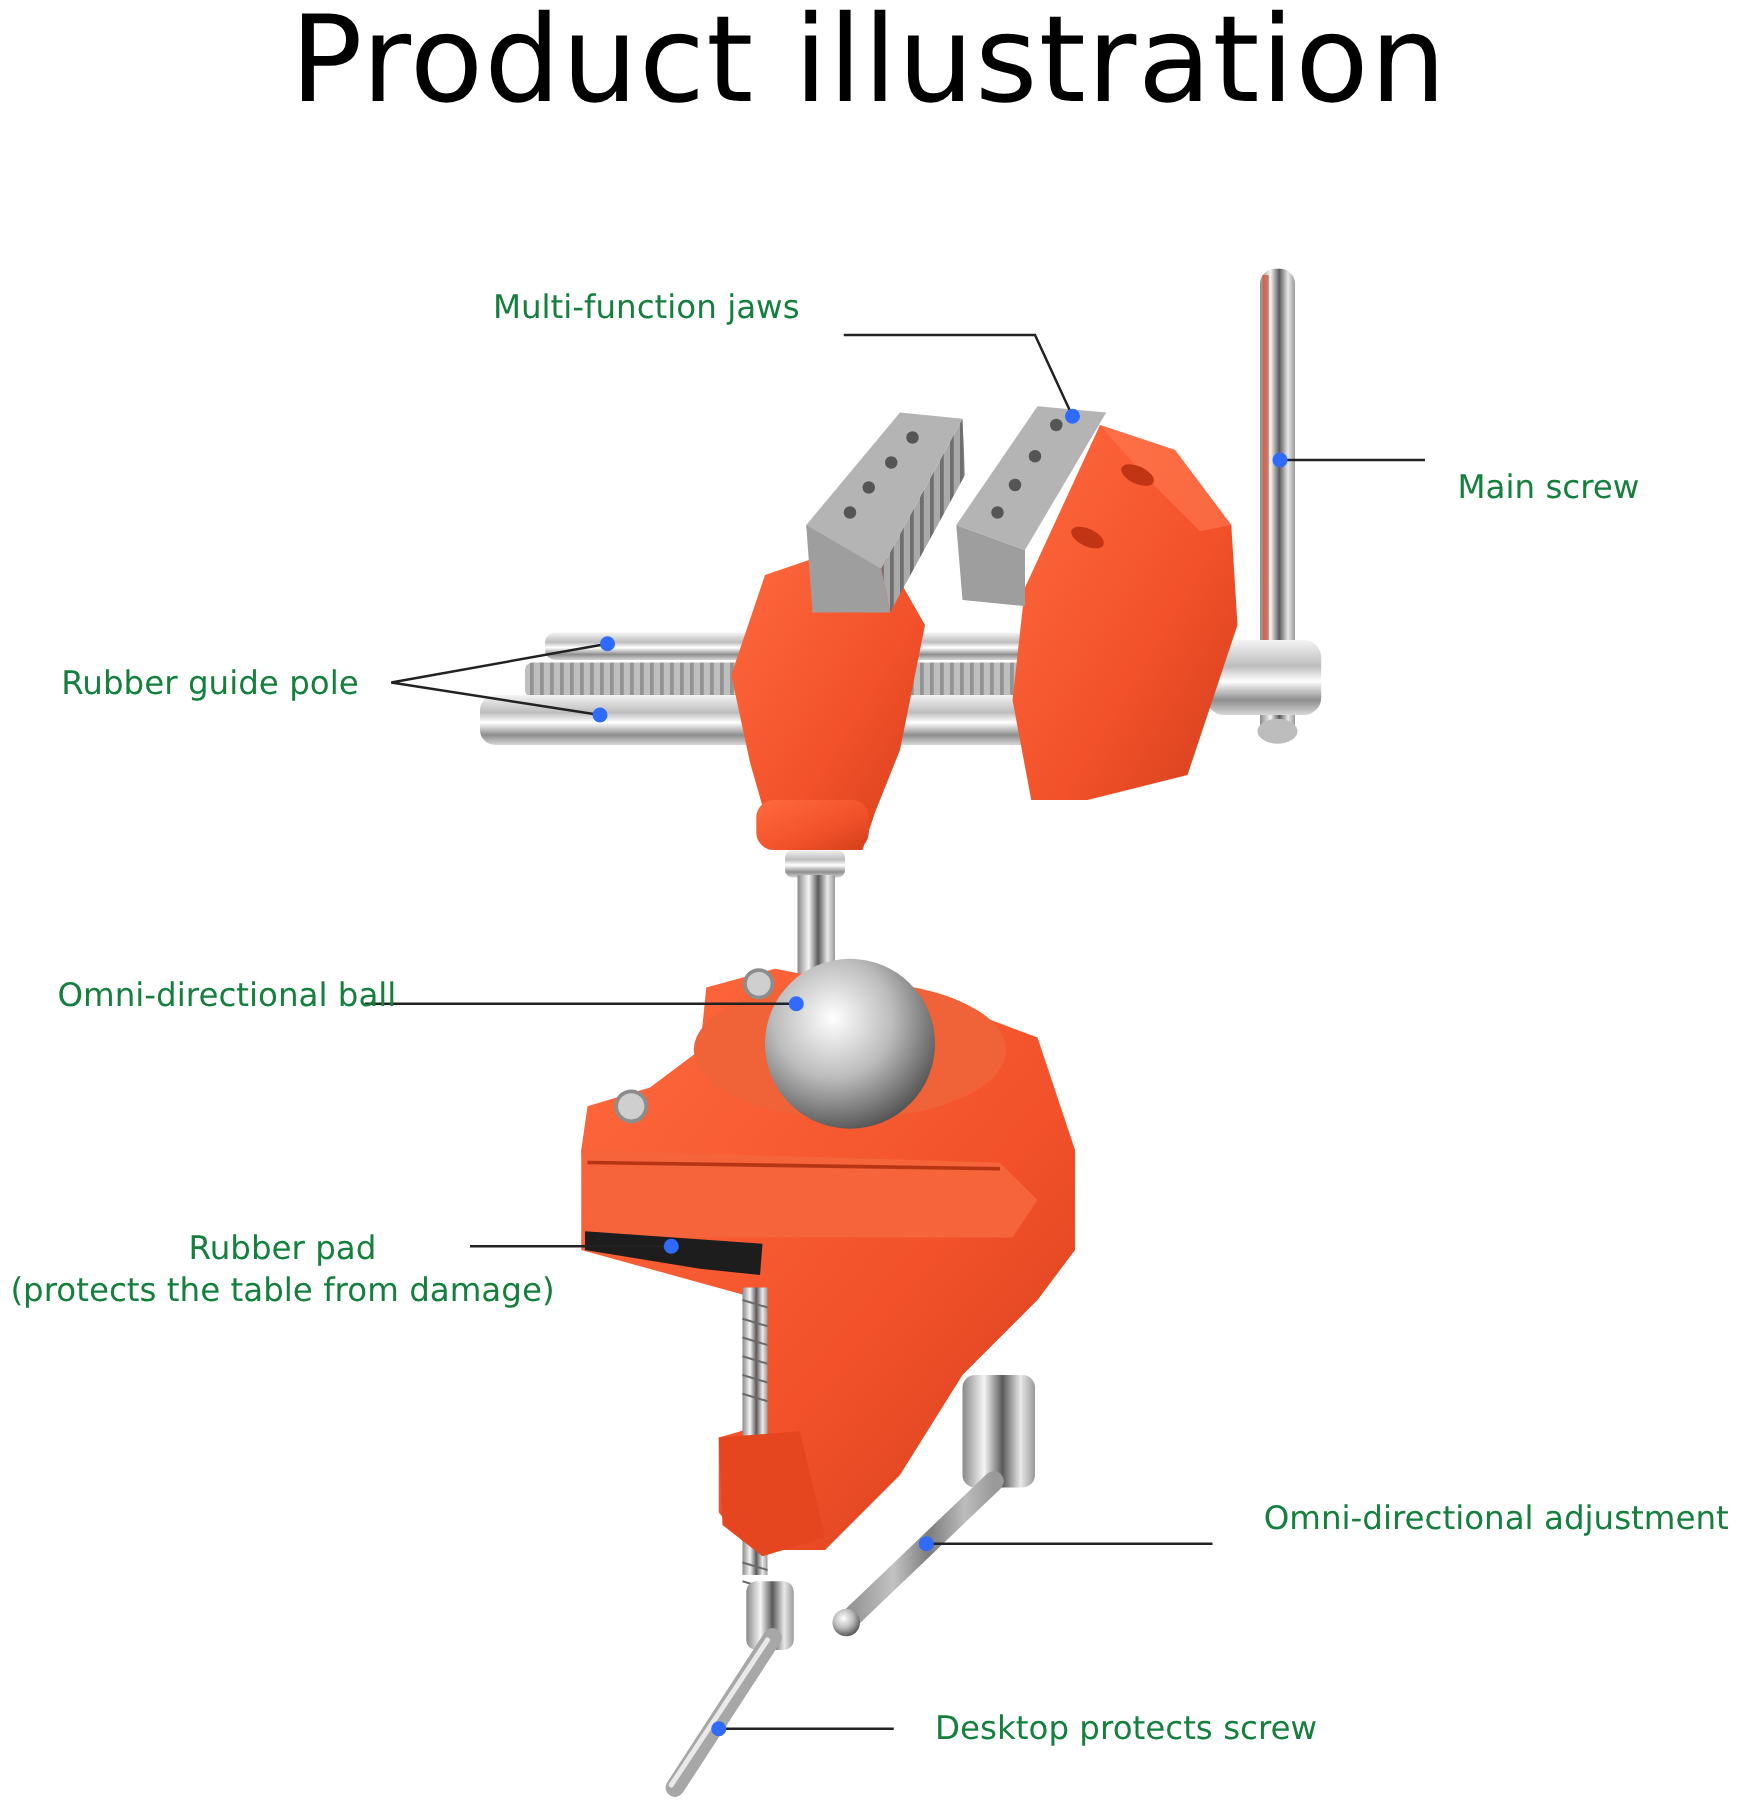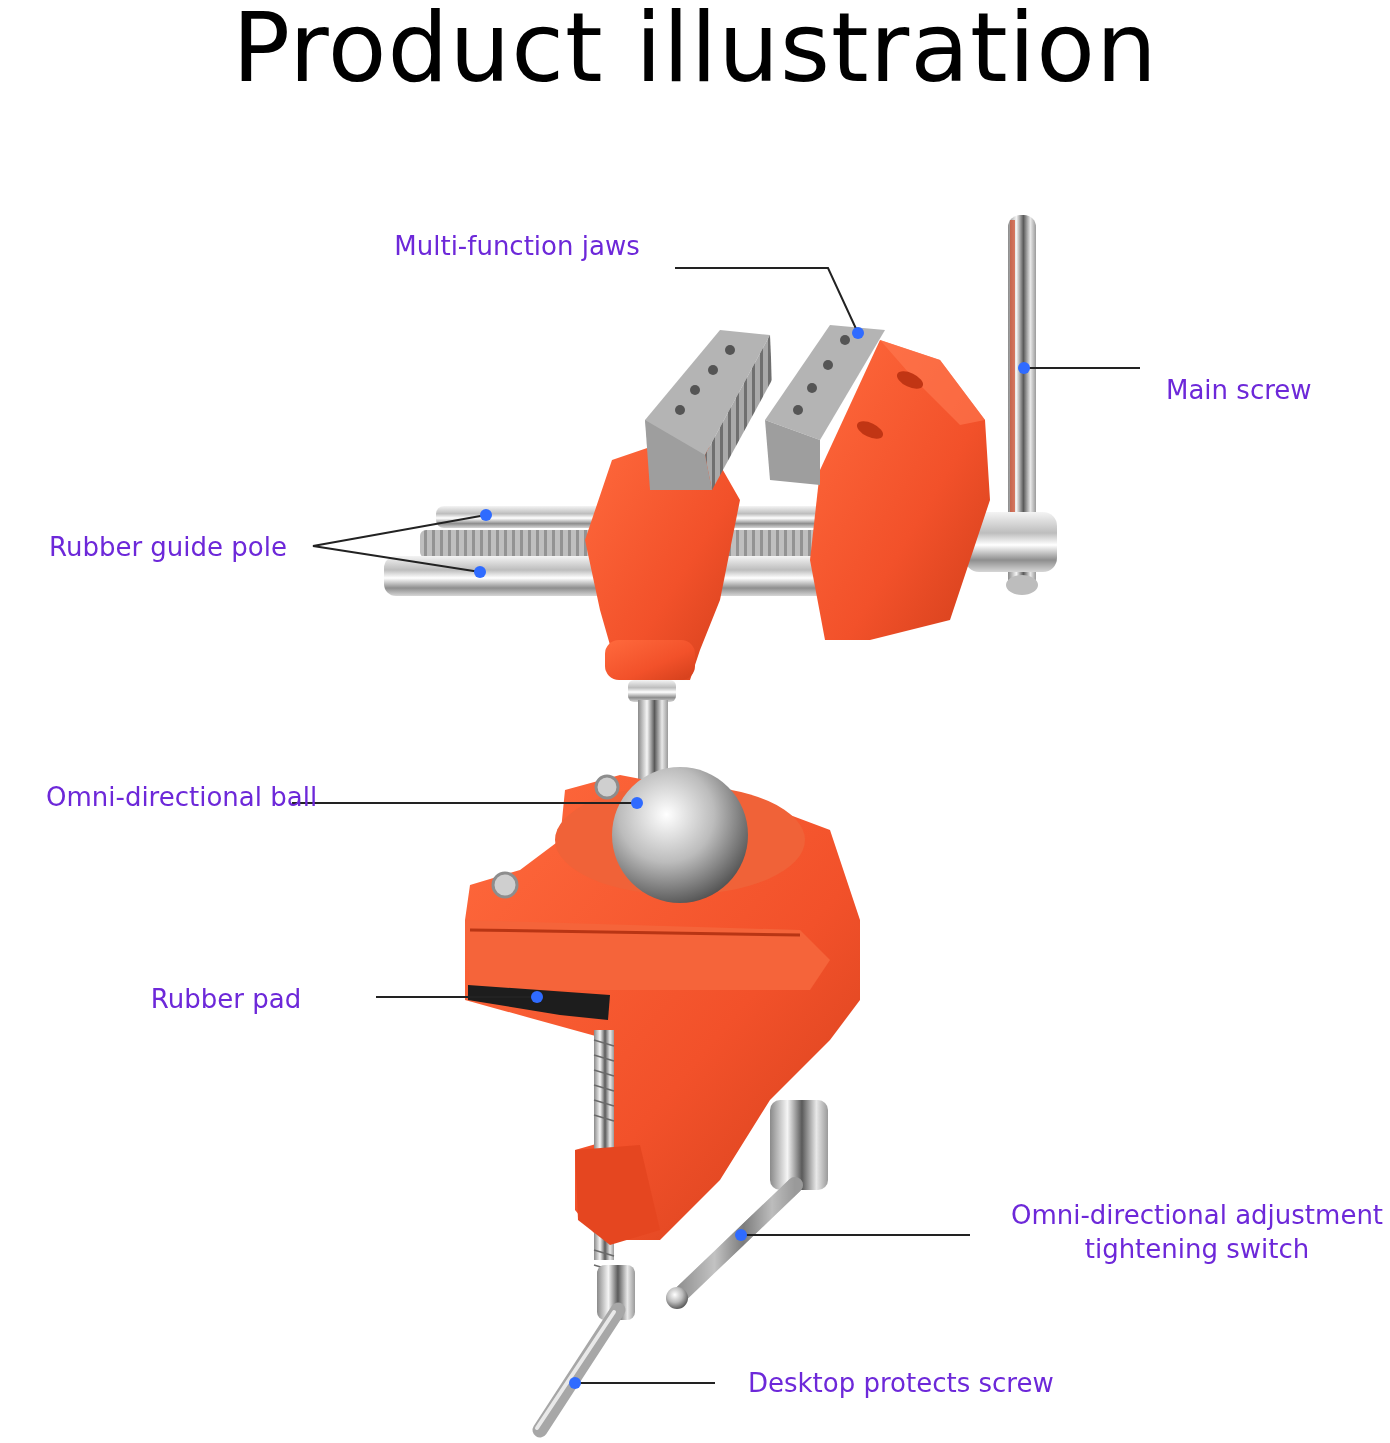--- a/index.html
+++ b/index.html
@@ -1,21 +1,21 @@
 <!DOCTYPE html>
 <html><head>
 <meta charset="utf-8">
 <style>
   html, body { margin:0; padding:0; background:#ffffff; }
   body { width:1390px; height:1443px; position:relative; overflow:hidden;
          font-family:"DejaVu Sans", sans-serif; color:#111; }
   .title { position:absolute; left:0; top:-8px; width:1390px; text-align:center;
            font-size:96px; font-weight:400; letter-spacing:1px; color:#000;
            font-family:"DejaVu Sans", sans-serif; }
-  .label { position:absolute; font-size:26px; line-height:34px; color:#6d28d9; white-space:nowrap; }
+  .label { position:absolute; font-size:26px; line-height:34px; color:#15803d; white-space:nowrap; }
   .label.center { text-align:center; }
   .label span { display:block; }
   svg.art { position:absolute; left:0; top:0; }
 </style>
 </head>
 <body>
 
 <div class="title">Product illustration</div>
 
 <svg class="art" width="1390" height="1443" viewBox="0 0 1390 1443">
@@ -164,22 +164,22 @@
 <div class="label" style="left:49px; top:530px;">
   <span>Rubber guide pole</span>
 </div>
 
 <div class="label" style="left:2px; top:780px;margin-left:44px;">
   <span>Omni-directional ball</span>
 </div>
 
 <div class="label center" style="left:6px; top:982px; width:440px;">
   <span>Rubber pad</span>
+  <span>(protects the table from damage)</span>
 </div>
 
 <div class="label center" style="left:1004px; top:1198px; width:386px;">
   <span>Omni-directional adjustment</span>
-  <span>tightening switch</span>
 </div>
 
 <div class="label" style="left:748px; top:1366px;">
   <span>Desktop protects screw</span>
 </div>
 
 </body></html>

